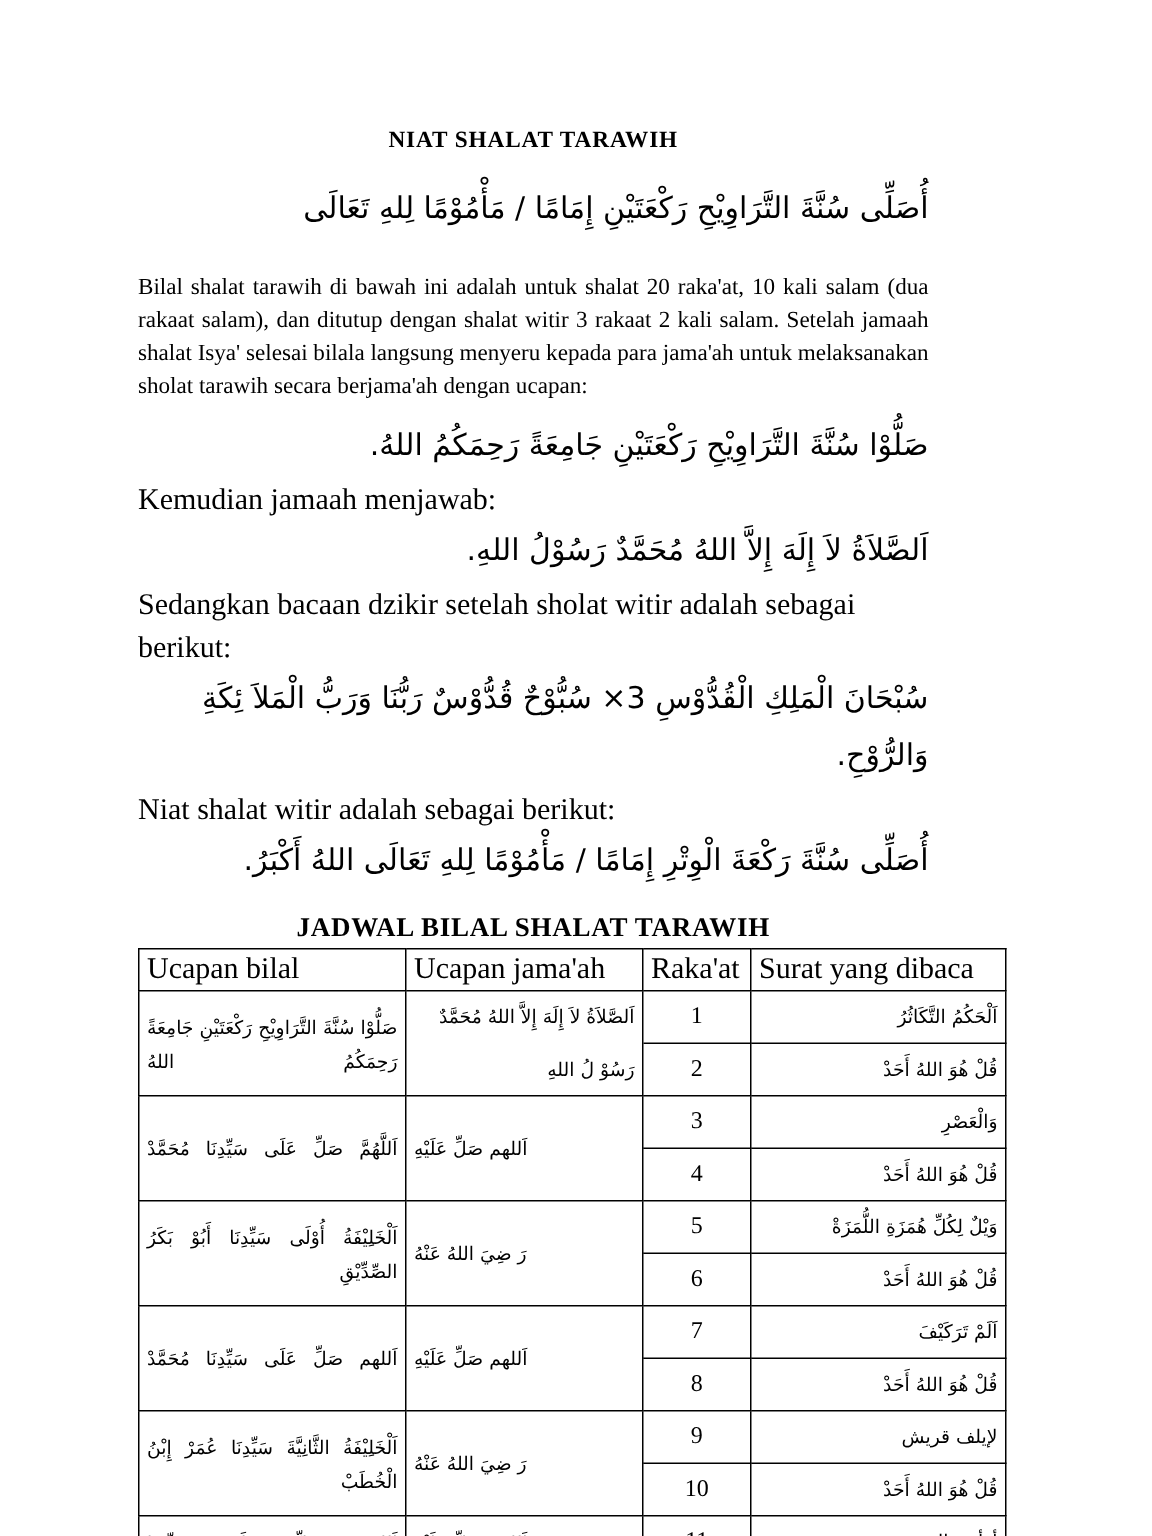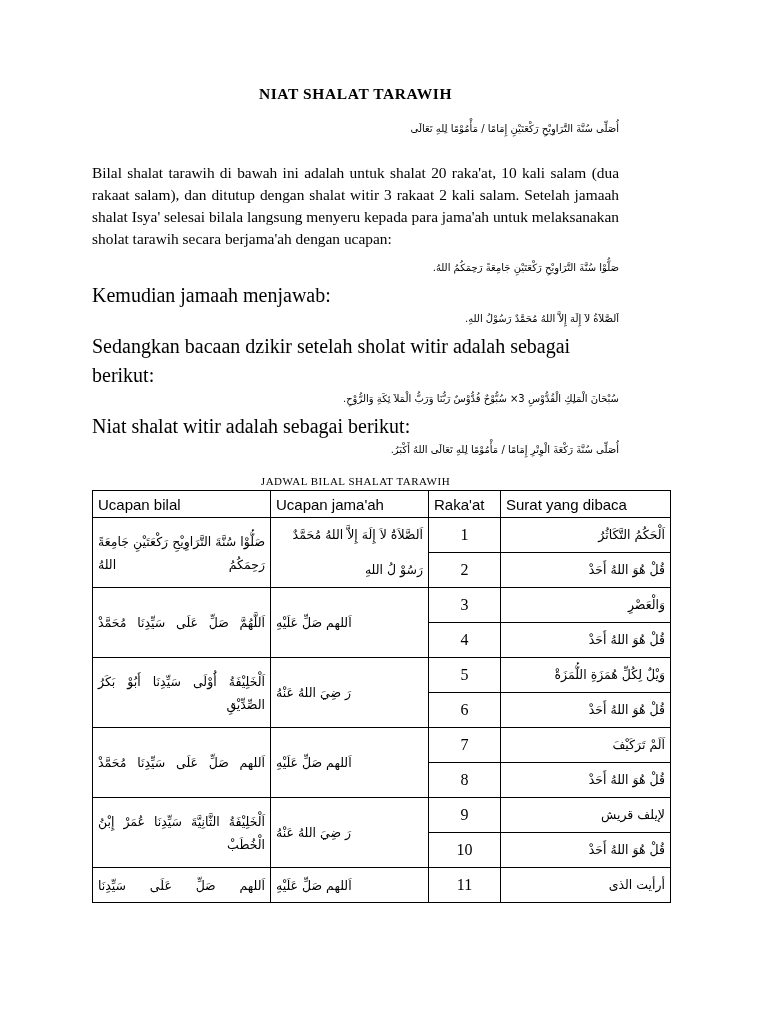--- a/index.html
+++ b/index.html
@@ -31,21 +31,21 @@
     font-size: 15.5px;
     letter-spacing: 0.6px;
     margin: 0;
     line-height: 1.25;
   }
   .heading-gap-1 { margin-top: 0; }
   .ar-line {
     direction: rtl;
     text-align: right;
     font-family: "DejaVu Sans", "Liberation Sans", sans-serif;
-    font-size: 10px;
+    font-size: 20px;
     line-height: 1.9;
     margin: 0;
   }
 
   
   .para {
     font-size: 15.4px;
     line-height: 1.42;
     text-align: justify;
     text-justify: inter-word;
@@ -59,43 +59,43 @@
     margin: 0;
   }
 
   .sp-2 { height: 4px; }
   .sp-4 { height: 8px; }
   .sp-8 { height: 16px; }
 
   
   .table-title {
     text-align: center;
-    font-weight: normal;
-    font-size: 11px;
+    font-weight: bold;
+    font-size: 18px;
     letter-spacing: 0.5px;
     margin: 0 0 3px 0;
   }
   table.jadwal {
     border-collapse: collapse;
     width: 578px;
     margin: 0 auto;
     table-layout: fixed;
   }
   table.jadwal th,
   table.jadwal td {
     border: 1px solid #000000;
     padding: 2px 5px;
     vertical-align: middle;
   }
   table.jadwal th {
     font-weight: normal;
-    font-size: 15px;
+    font-size: 20px;
     text-align: left;
     height: 22px;
-    font-family: Liberation Sans, sans-serif;
+    font-family: Liberation Serif, serif;
   }
   th.c-raka, td.c-raka {
     text-align: center;
   }
   th.c-surat {
     text-align: left;
     padding-left: 10px;
     margin-top: 24px;
   }
   .col-bilal  { width: 178px; }

